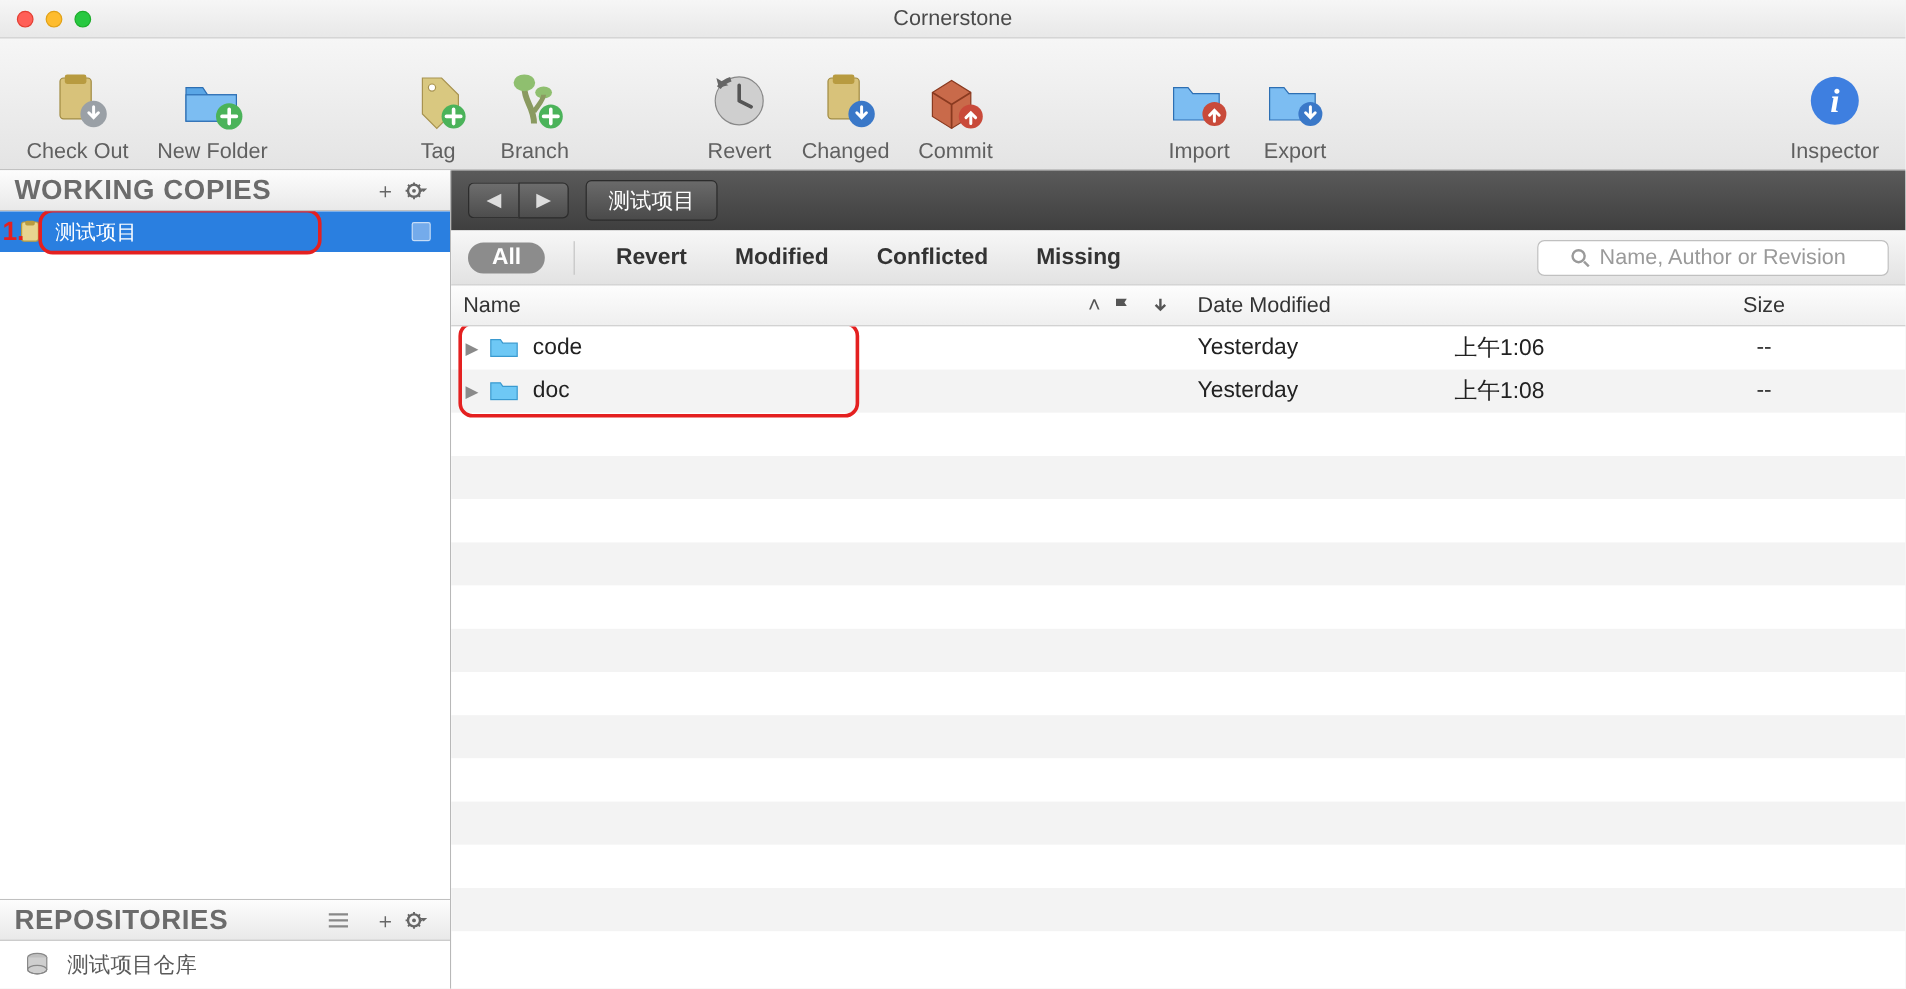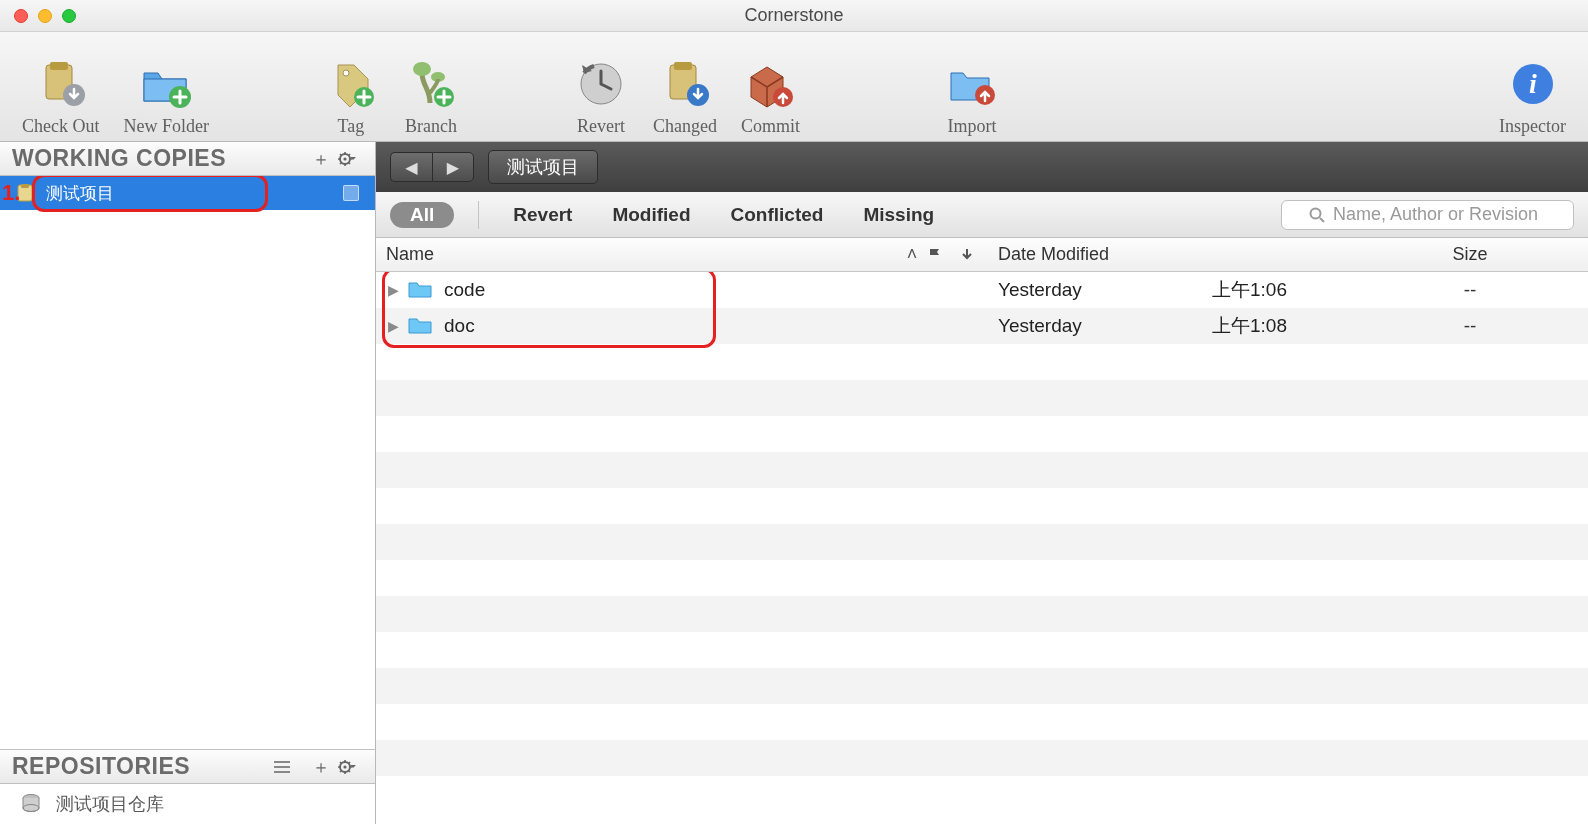--- a/index.html
+++ b/index.html
@@ -10,21 +10,21 @@
 .traffic { display: flex; gap: 10px; padding-left: 14px; }
 .dot { width: 14px; height: 14px; border-radius: 50%; }
 .dot.red { background:#ff5f57; border:1px solid #e33e32;} .dot.yellow{background:#febc2e;border:1px solid #e1a116;} .dot.green{background:#28c840;border:1px solid #1dad2b;}
 .win-title { position:absolute; left:0; right:0; text-align:center; font-size:18px; color:#4a4a4a; }
 
 
 .toolbar { height: 110px; background: linear-gradient(#f6f6f6,#e4e4e4); border-bottom:1px solid #b8b8b8; display:flex; align-items:flex-end; padding: 6px 10px 4px; }
 .toolgroup{display:flex;}
 .toolbtn { display:flex; flex-direction:column; align-items:center; justify-content:flex-end; padding: 0 12px; cursor:pointer; }
 .toolbtn .ic { width:56px; height:56px; display:flex; align-items:center; justify-content:center; margin-bottom:4px;}
-.toolbtn span { font-size:18px; color:#606060; white-space:nowrap;font-family:Liberation Serif, serif;}
+.toolbtn span { font-size:18px; color:#606060; white-space:nowrap;}
 .tool-spacer-sm{width:90px;} .tool-spacer-md{width:120px;} .tool-spacer-lg{flex:1;}
 
 
 .body { display:flex; height: calc(824px - 32px - 110px); }
 .sidebar { width: 376px; background:#fff; border-right:1px solid #b8b8b8; display:flex; flex-direction:column; }
 .sb-section-hdr { height:34px; background:linear-gradient(#fdfdfd,#e9e9e9); border-bottom:1px solid #c0c0c0; display:flex; align-items:center; padding:0 6px; }
 .sb-section-hdr .lbl { font-size:23px; font-weight:bold; color:#6b6b6b; letter-spacing:0.5px; flex:1; padding-left:6px;}
 .sb-section-hdr .ctl { width:32px; text-align:center; color:#666; cursor:pointer; font-size:18px;}
 .sb-body { flex:1; background:#fff; overflow:auto; position:relative;}
 .wc-item { height:34px; background:#2a7fe0; color:#fff; display:flex; align-items:center; padding-left:14px; font-size:17px; position:relative;}
@@ -173,20 +173,30 @@
   <div class="toolgroup">
     <div class="toolbtn">
       <div class="ic">
         <svg width="50" height="50">
             <path d="M4 14 h12 l4 5 h22 v22 h-38 z" fill="#7cbdf2" stroke="#2d6fb3"></path>
             <circle cx="38" cy="36" r="10" fill="#c94a3a"></circle>
             <path d="M38 42 v-8 M34 37 l4-4 4 4" stroke="#fff" stroke-width="2.5" fill="none" stroke-linecap="round"></path>
           </svg>
       </div>
       <span>Import</span>
+    </div>
+    <div class="toolbtn">
+      <div class="ic">
+        <svg width="50" height="50">
+            <path d="M4 14 h12 l4 5 h22 v22 h-38 z" fill="#7cbdf2" stroke="#2d6fb3"></path>
+            <circle cx="38" cy="36" r="10" fill="#3a78c8"></circle>
+            <path d="M38 30 v8 M34 35 l4 4 4-4" stroke="#fff" stroke-width="2.5" fill="none" stroke-linecap="round"></path>
+          </svg>
+      </div>
+      <span>Export</span>
     </div>
   </div>
   <div class="tool-spacer-lg"></div>
   <div class="toolbtn">
     <div class="ic">
       <svg width="46" height="46">
           <circle cx="23" cy="23" r="20" fill="#3e7fe0"></circle>
           <text x="23" y="32" font-family="Georgia,serif" font-style="italic" font-weight="bold" font-size="28" fill="#fff" text-anchor="middle">i</text>
         </svg>
     </div>

